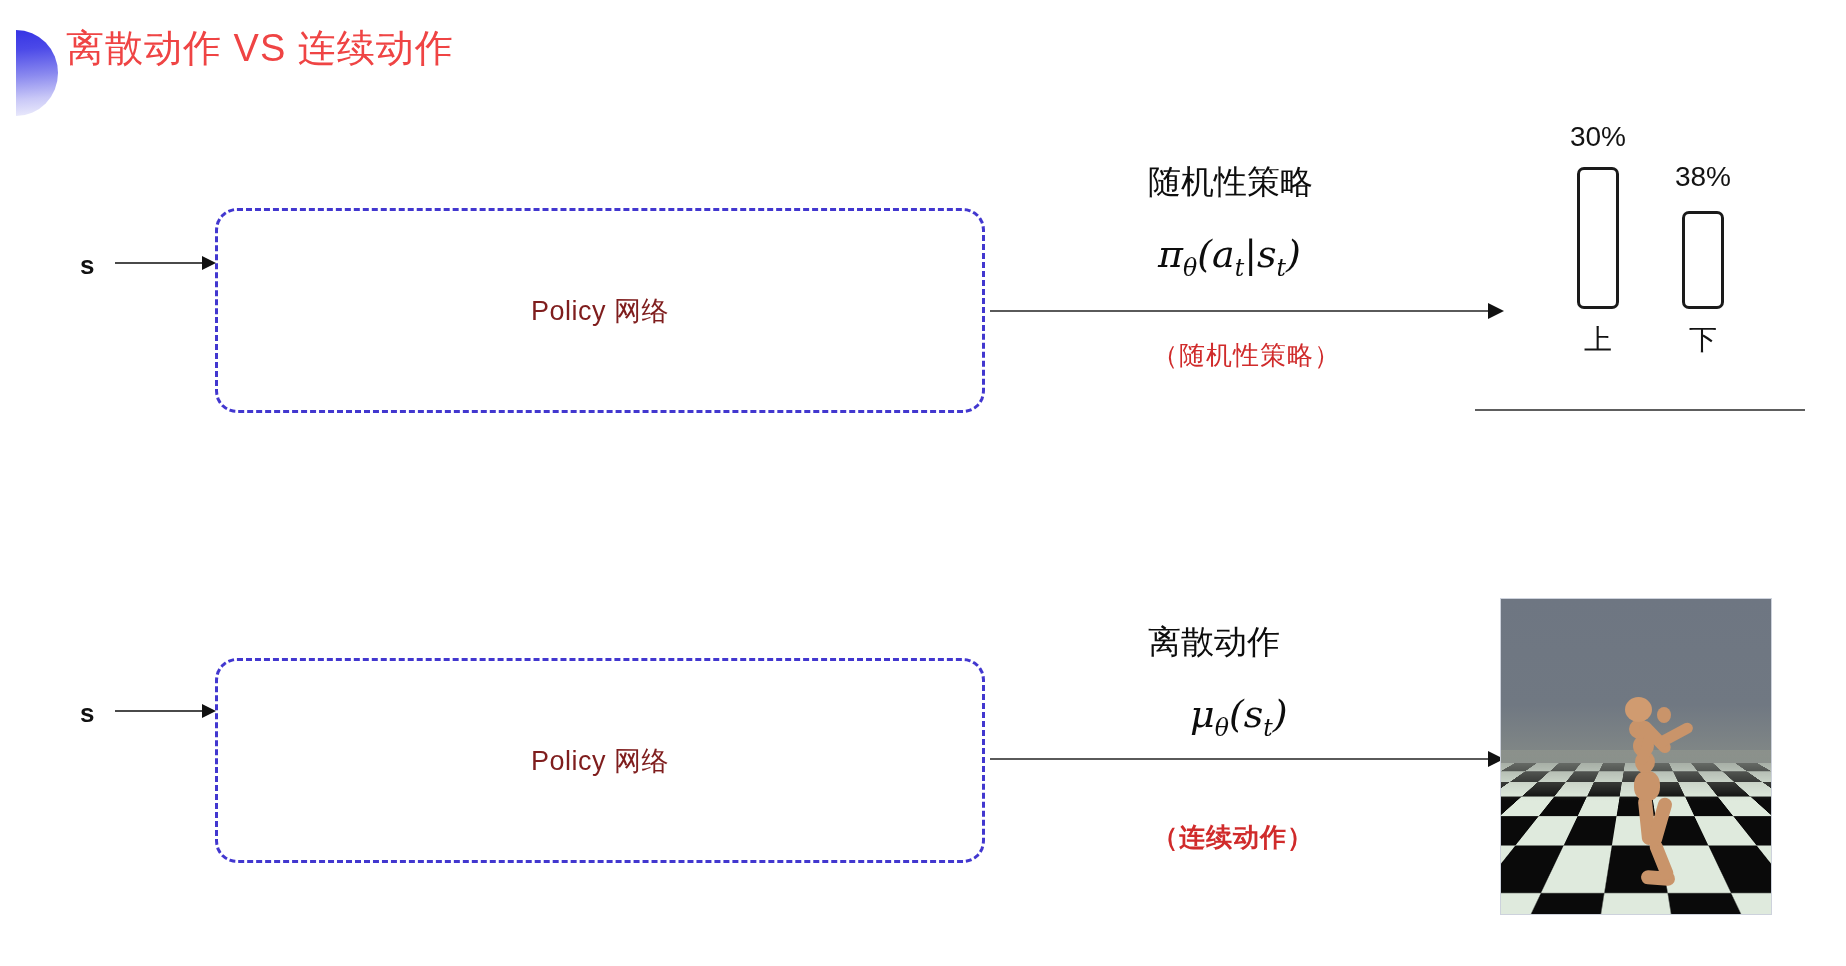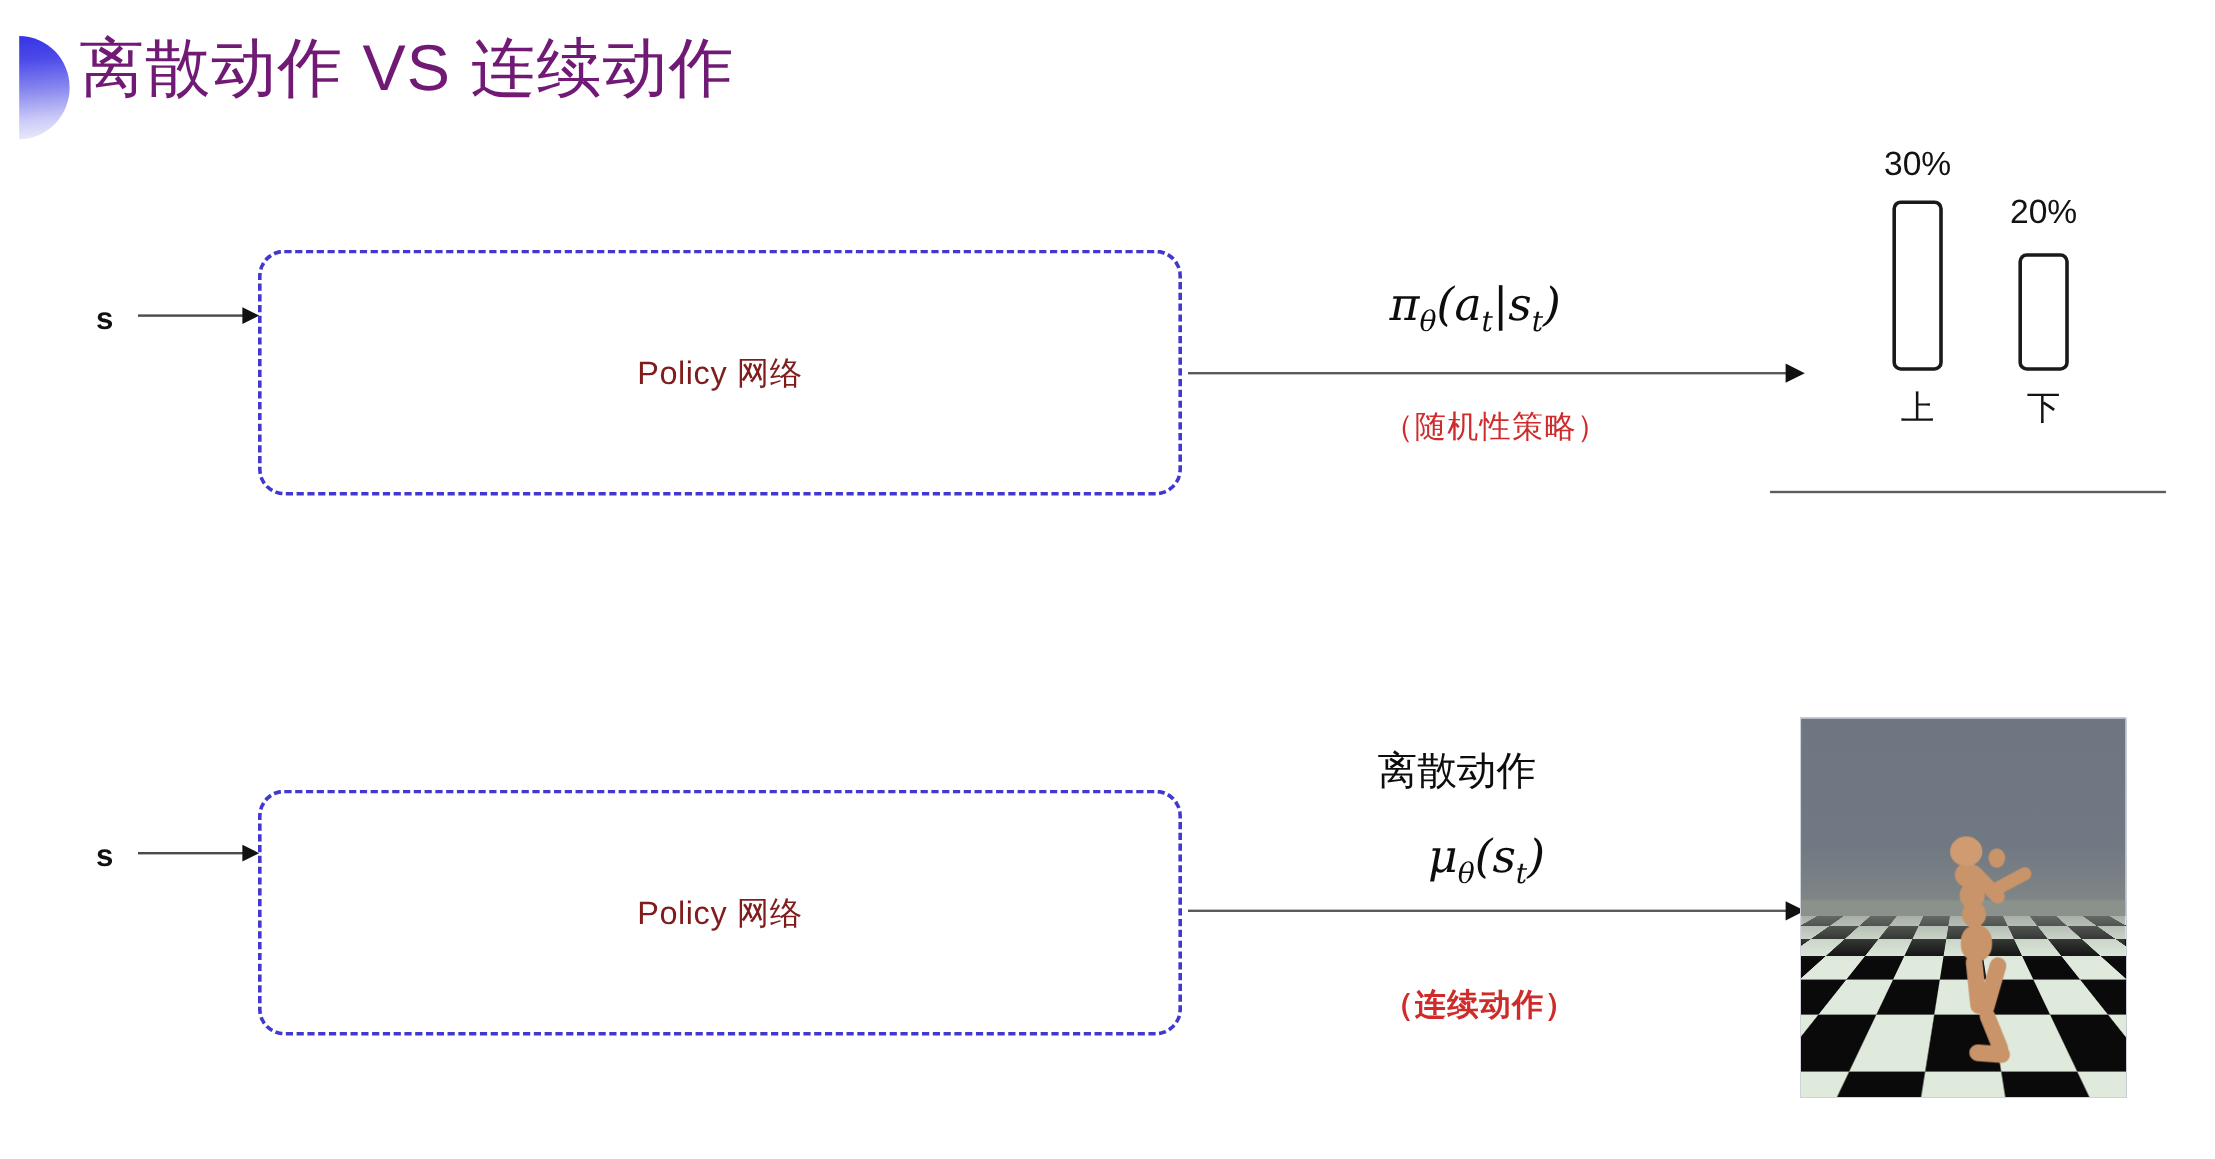--- a/index.html
+++ b/index.html
@@ -26,23 +26,23 @@
     width: 42px;
     height: 86px;
     border-top-right-radius: 42px 43px;
     border-bottom-right-radius: 42px 43px;
     background: linear-gradient(175deg, #3634E4 0%, #4b49e8 22%, #8a89ef 52%, #c9c8f7 78%, #eeeefc 100%);
   }
   #page-title {
     position: absolute;
     left: 66px;
     top: 28px;
-    font-size: 54px;
+    font-size: 38px;
     line-height: 1.1;
-    color: #701a75;
+    color: #ef4444;
     letter-spacing: 1px;
     white-space: nowrap;
   }
 
   
   .state-label {
     position: absolute;
     font-size: 26px;
     font-weight: bold;
     color: #111;
@@ -243,39 +243,40 @@
 
   <div class="state-label" style="left:80px; top:250px;">s</div>
   <div class="in-arrow" style="left:115px; top:262px; width:98px;"></div>
 
   <div class="policy-box" style="left:215px; top:208px; width:770px; height:205px;">
     <span class="policy-box-label">Policy 网络</span>
   </div>
 
   <div class="out-arrow" style="left:990px; top:310px; width:510px;"></div>
 
+  <div class="policy-kind" style="left:1148px; top:160px;">随机性策略</div>
 
   <div class="policy-formula" style="left:1158px; top:232px;">
     <span>π</span><sub>θ</sub><span>(a</span><sub>t</sub><span>|s</span><sub>t</sub><span>)</span>
   </div>
 
   <div class="policy-note" style="left:1152px; top:338px;">（随机性策略）</div>
 
   <div id="bar-chart">
     <div class="bar-axis"></div>
 
     <div class="bar-col" style="left:78px; height:316px;margin-left:29px;">
       <div class="bar-value" style="bottom:242px;">30%</div>
       <div class="bar-rect" style="height:142px;"></div>
       <div class="bar-cat">上</div>
     </div>
 
 
     <div class="bar-col" style="left:212px; height:316px;">
-      <div class="bar-value" style="bottom:202px;">20%</div>
+      <div class="bar-value" style="bottom:202px;">38%</div>
       <div class="bar-rect" style="height:98px;"></div>
       <div class="bar-cat">下</div>
     </div>
   </div>
 
   <div class="state-label" style="left:80px; top:698px;">s</div>
   <div class="in-arrow" style="left:115px; top:710px; width:98px;"></div>
 
   <div class="policy-box" style="left:215px; top:658px; width:770px; height:205px;">
     <span class="policy-box-label">Policy 网络</span>

